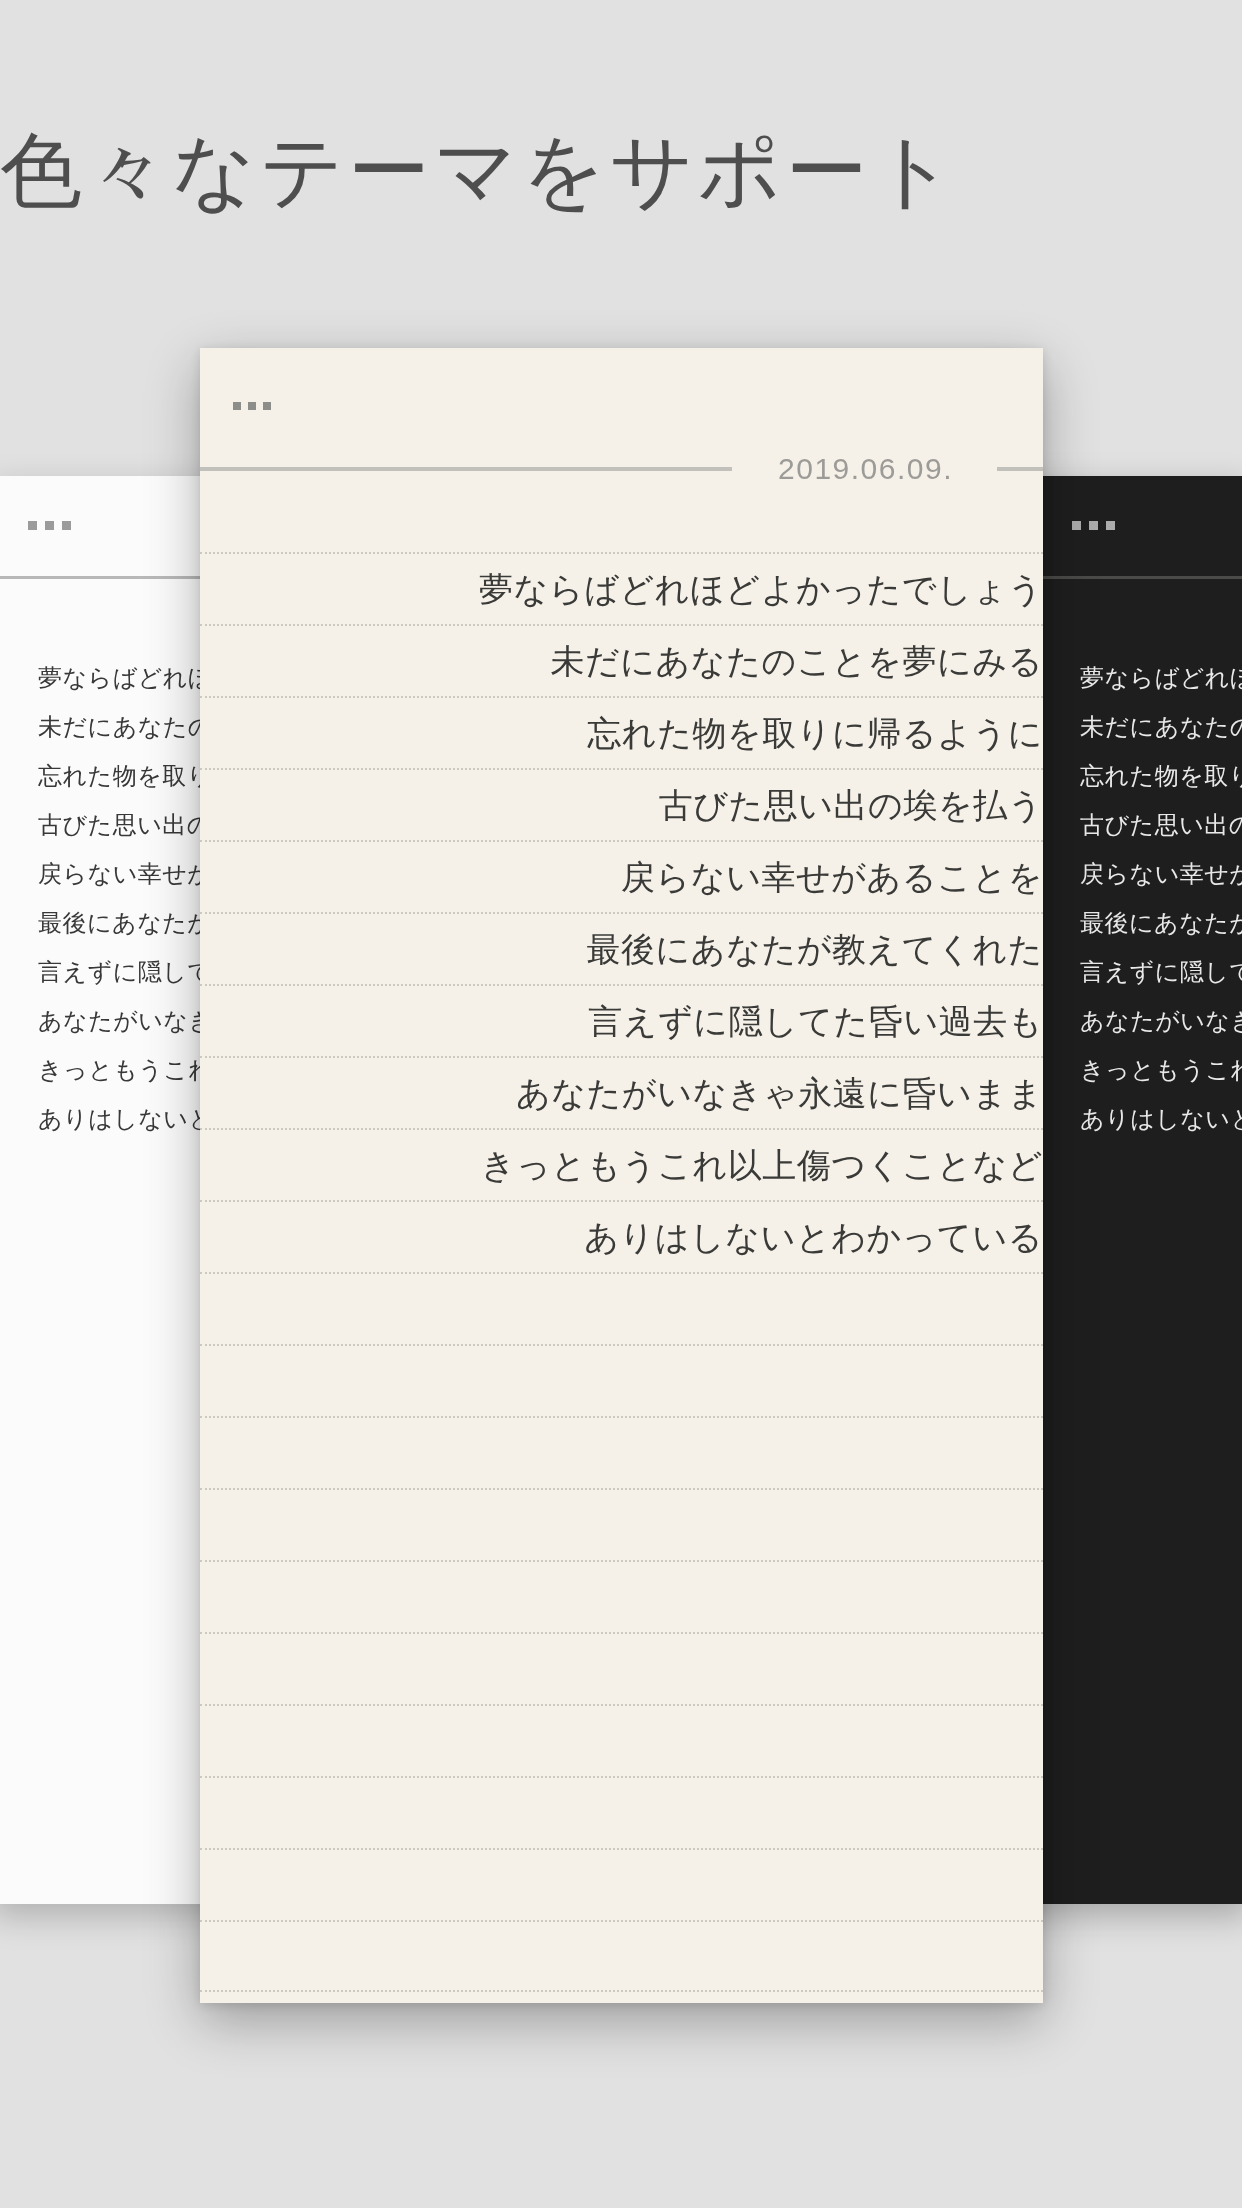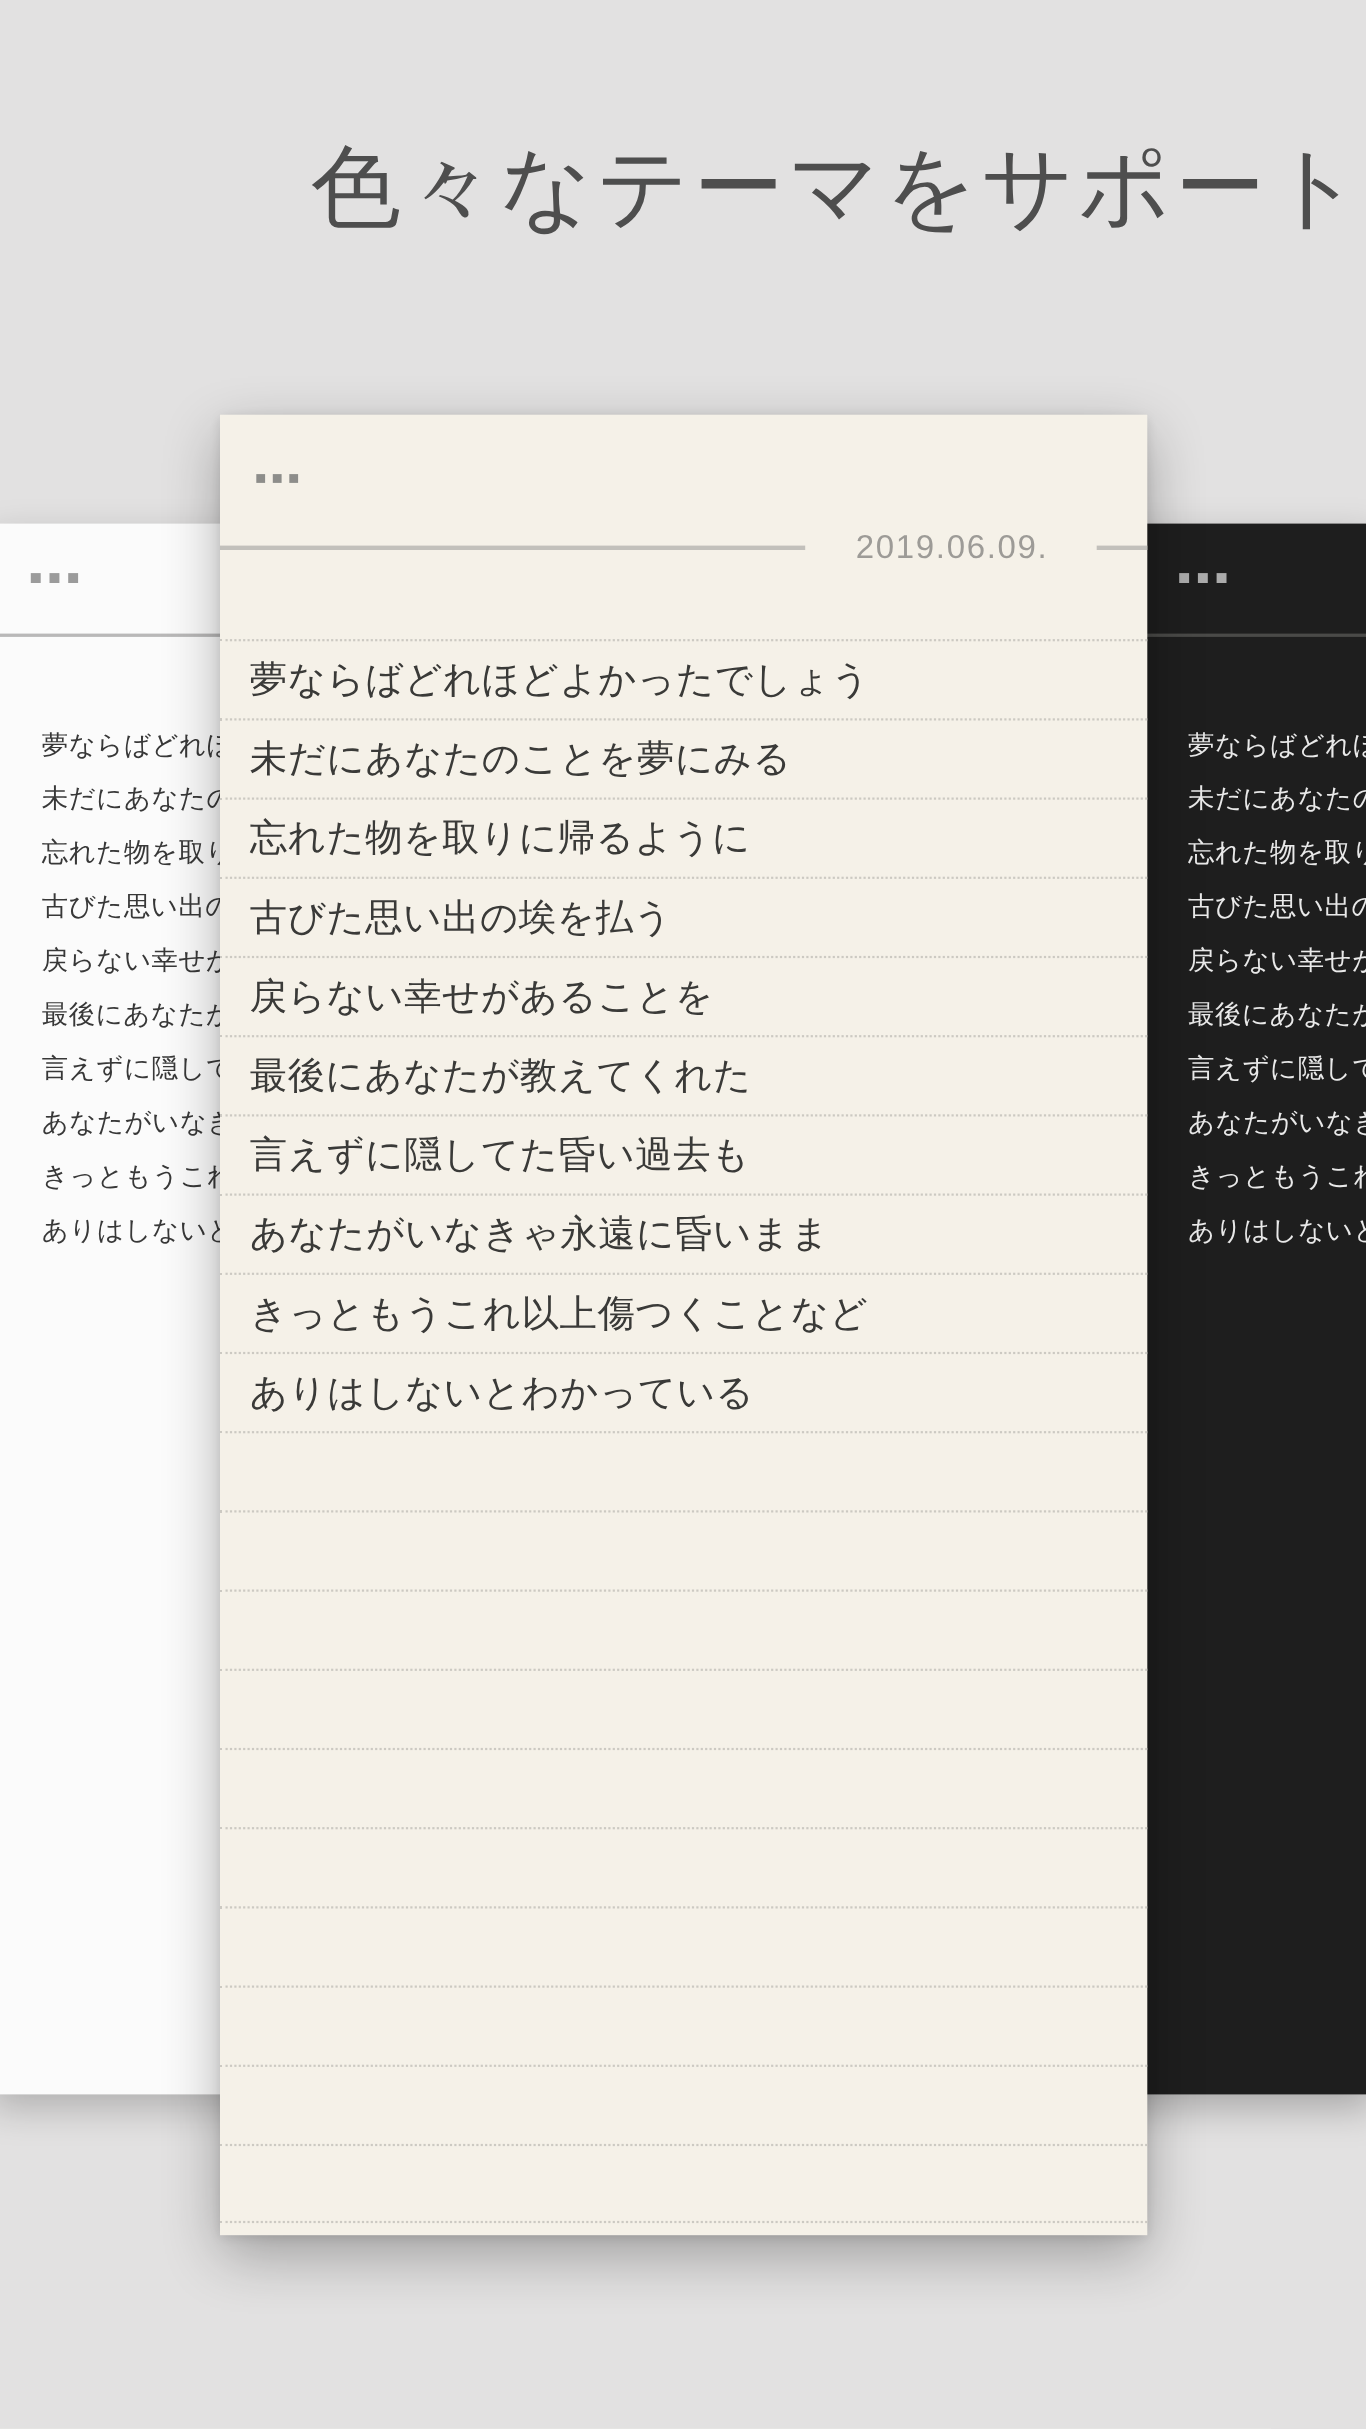--- a/index.html
+++ b/index.html
@@ -6,21 +6,21 @@
   body{
     position:relative;
     width:1242px;height:2208px;
     overflow:hidden;
     background:#e2e1e1;
     font-family:"Liberation Sans","DejaVu Sans",sans-serif;
   }
   
   .page-title{
     position:absolute;top:126px;left:0;right:0;
-    text-align:right;
+    text-align:left;
     font-size:82px;line-height:1.1;font-weight:300;
     letter-spacing:4px;
     color:#4e4e4e;
     white-space:nowrap;
   }
   
   .card{position:absolute;}
   .menu{position:absolute;display:flex;}
   .menu .sq{display:inline-block;background:#8d8d8a;}
   
@@ -45,23 +45,24 @@
   .side-lines{position:absolute;top:177px;left:46px;right:-400px;}
   .card.dark .side-lines{left:178px;}
   .side-line{
     height:49px;line-height:49px;
     font-size:24px;letter-spacing:.5px;
     color:#383838;white-space:nowrap;overflow:visible;
   }
   .card.dark .side-line{color:#e9e9e9;}
   
   .card.paper{
-    left:200px;top:377px;width:843px;height:1655px;
+    left:200px;top:348px;width:843px;height:1655px;
     background:#f5f1e8;z-index:2;
     box-shadow:0 18px 50px rgba(0,0,0,.30),0 2px 10px rgba(0,0,0,.12);
+    text-align:right;
   }
   .card.paper .menu{left:33px;top:54px;}
   .card.paper .menu .sq{width:8px;height:8px;margin-right:7px;background:#8d8d8a;}
   .paper-header{
     position:absolute;top:100px;left:0;right:0;height:42px;
     display:flex;align-items:center;
   }
   .hline{height:4px;background:#c2c0bb;}
   .hline.left{flex:1;}
   .hline.right{width:46px;}

